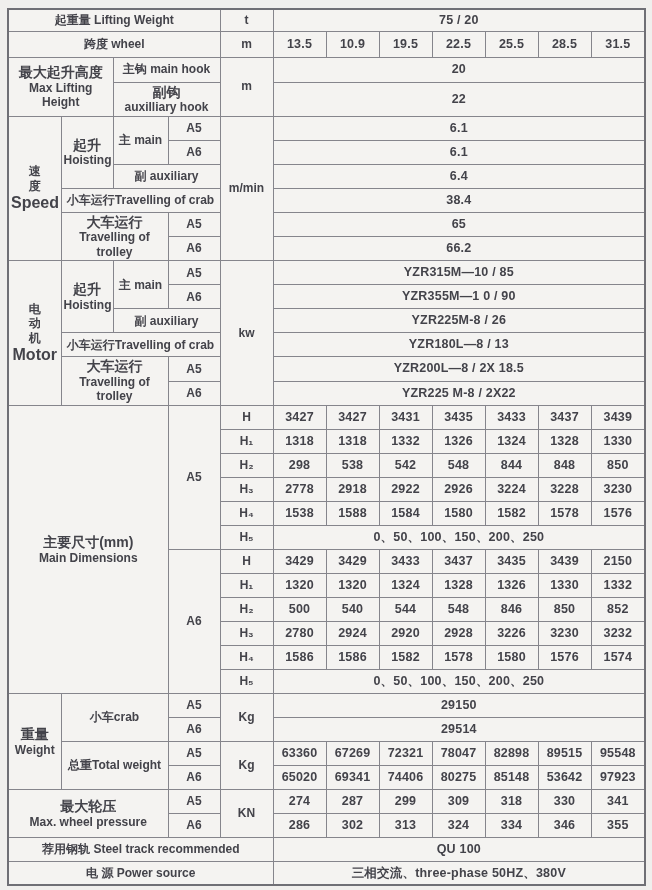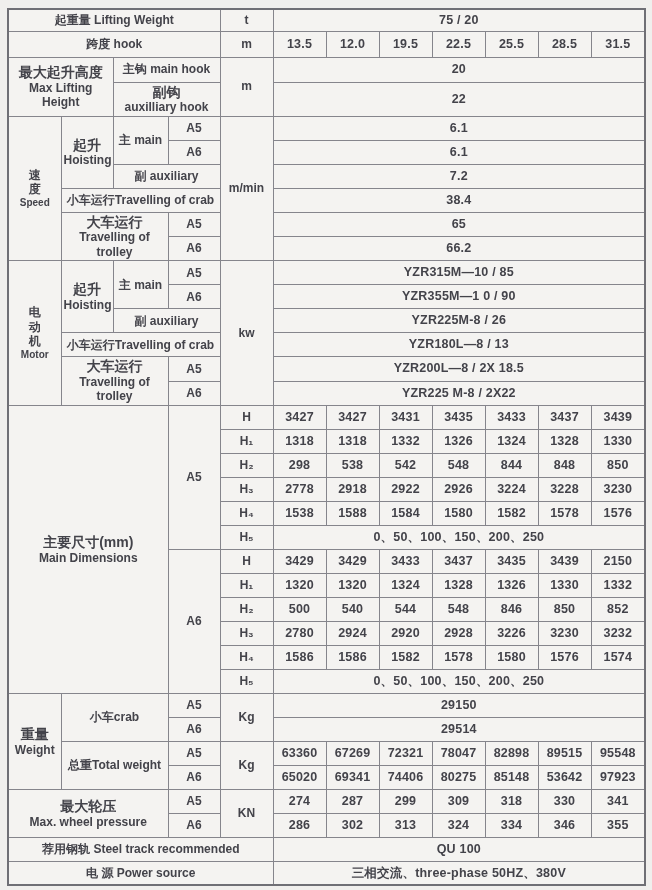--- a/index.html
+++ b/index.html
@@ -26,21 +26,21 @@
     font-size: 12px;
     padding: 1px 2px;
     line-height: 1.2;
     overflow: hidden;
   }
   tr { height: 24px; }
   .num { font-size: 12.5px; letter-spacing: 0.2px; }
   .lbl2 .cn { display: block; font-size: 14px; }
   .lbl2 .en { display: block; font-size: 12px; }
   .vstack span { display: block; font-size: 12px; }
-  .vstack .en { font-size: 10px; }
+  .vstack .en { font-size: 16px; }
 </style>
 </head>
 <body>
 
 <div class="sheet">
 <table class="spec">
   <colgroup>
     <col style="width:53px">
         <col style="width:52px">
         <col style="width:55px">
@@ -56,24 +56,24 @@
   </colgroup>
 
   <tbody>
         <tr style="height:22px">
     <td colspan="4">起重量 Lifting Weight</td>
     <td>t</td>
     <td colspan="7" class="num">75 / 20</td>
   </tr>
 
   <tr style="height:26px">
-    <td colspan="4">跨度 hook</td>
+    <td colspan="4">跨度 wheel</td>
     <td>m</td>
     <td class="num">13.5</td>
-    <td class="num">12.0</td>
+    <td class="num">10.9</td>
     <td class="num">19.5</td>
     <td class="num">22.5</td>
     <td class="num">25.5</td>
     <td class="num">28.5</td>
     <td class="num">31.5</td>
   </tr>
 
   <tr style="height:25px">
     <td colspan="2" rowspan="2" class="lbl2">
       <span class="cn">最大起升高度</span>
@@ -105,21 +105,21 @@
     <td>A5</td>
     <td rowspan="6">m/min</td>
     <td colspan="7" class="num">6.1</td>
   </tr>
   <tr>
     <td>A6</td>
     <td colspan="7" class="num">6.1</td>
   </tr>
   <tr>
     <td colspan="2">副 auxiliary</td>
-    <td colspan="7" class="num">7.2</td>
+    <td colspan="7" class="num">6.4</td>
   </tr>
   <tr>
     <td colspan="3">小车运行Travelling of crab</td>
     <td colspan="7" class="num">38.4</td>
   </tr>
   <tr>
     <td colspan="2" rowspan="2" class="lbl2">
       <span class="cn">大车运行</span>
       <span class="en">Travelling of trolley</span>
     </td>

